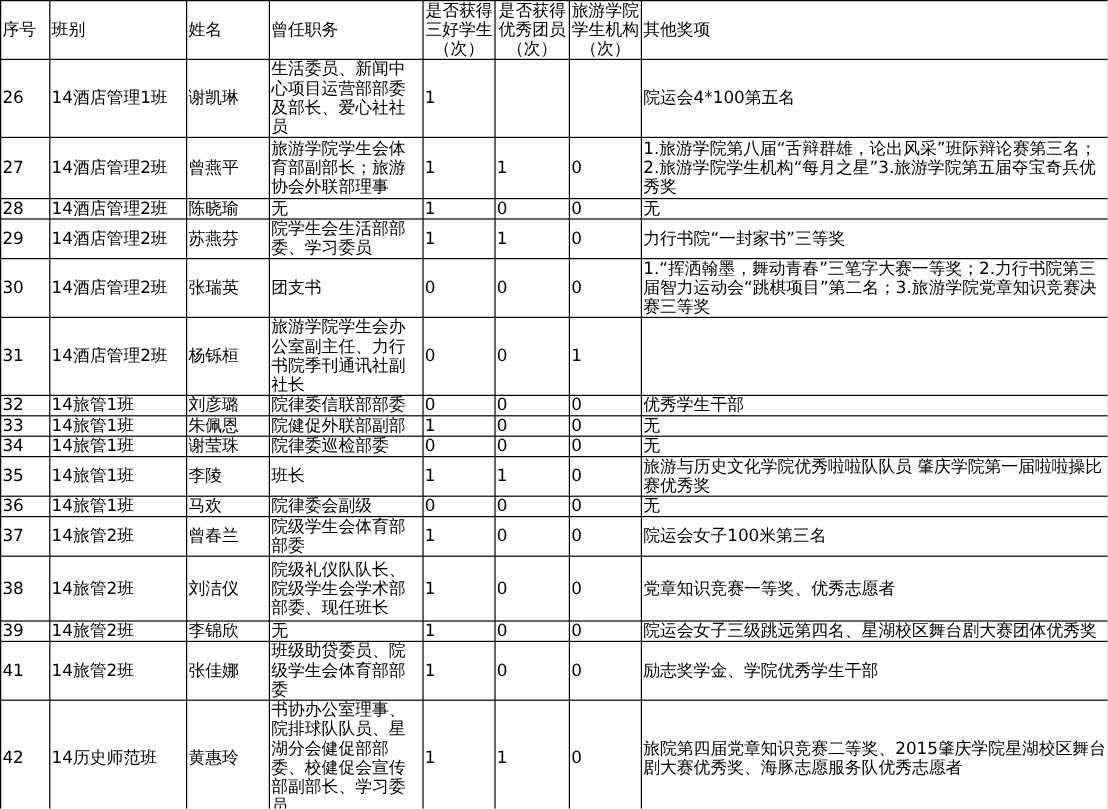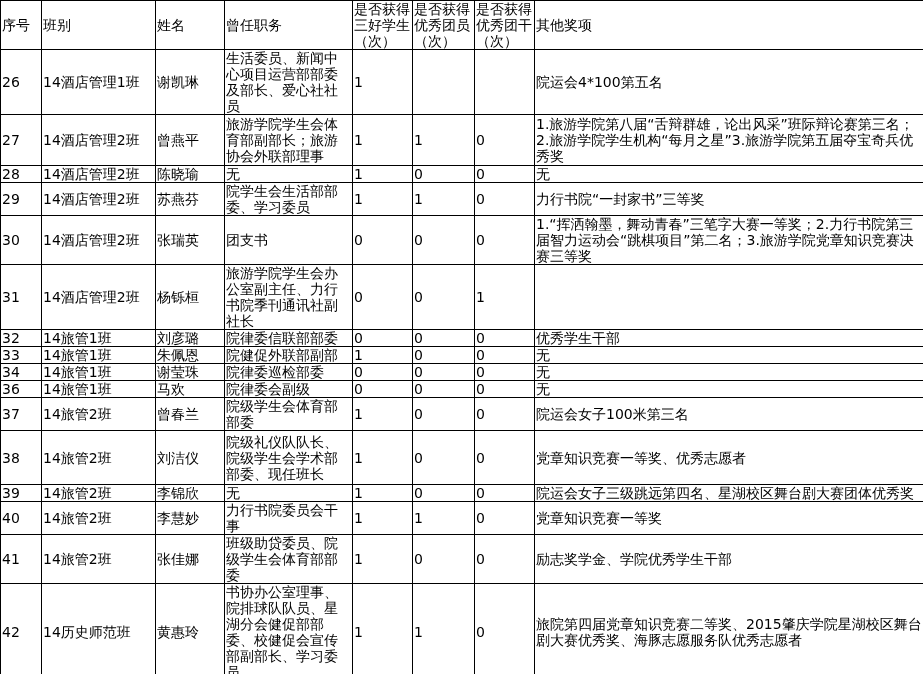--- a/index.html
+++ b/index.html
@@ -23,21 +23,21 @@
     font-size: 14px;
     line-height: 16px;
     font-weight: normal;
     vertical-align: middle;
     text-align: left;
     padding: 0 1px;
     overflow: hidden;
     word-break: break-all;
     white-space: normal;
   }
-  table.grid th.center { text-align: left; }
+  table.grid th.center { text-align: center; }
   thead tr { height: 44px; }
 </style>
 </head>
 <body>
 
 <div class="sheet">
   <table class="grid">
     <colgroup>
       <col style="width:41px">
       <col style="width:114px">
@@ -49,21 +49,21 @@
       <col style="width:389px">
     </colgroup>
     <thead>
       <tr>
         <th>序号</th>
         <th>班别</th>
         <th>姓名</th>
         <th>曾任职务</th>
         <th class="center">是否获得三好学生（次）</th>
         <th class="center">是否获得优秀团员（次）</th>
-        <th class="center">是否获得优秀团干（次）</th>
+        <th class="center">旅游学院学生机构（次）</th>
         <th>其他奖项</th>
       </tr>
     </thead>
     <tbody>
     <tr style="height: 48px;">
           <td>26</td>
           <td>14酒店管理1班</td>
           <td>谢凯琳</td>
           <td>生活委员、新闻中心项目运营部部委及部长、爱心社社员</td>
           <td>1</td>
@@ -144,20 +144,30 @@
         <tr style="height: 17px;">
           <td>34</td>
           <td>14旅管1班</td>
           <td>谢莹珠</td>
           <td>院律委巡检部委</td>
           <td>0</td>
           <td>0</td>
           <td>0</td>
           <td>无</td>
         </tr>
+        <tr style="height: 27px;">
+          <td>35</td>
+          <td>14旅管1班</td>
+          <td>李陵</td>
+          <td>班长</td>
+          <td>1</td>
+          <td>1</td>
+          <td>0</td>
+          <td>旅游与历史文化学院优秀啦啦队队员 肇庆学院第一届啦啦操比赛优秀奖</td>
+        </tr>
         <tr style="height: 17px;">
           <td>36</td>
           <td>14旅管1班</td>
           <td>马欢</td>
           <td>院律委会副级</td>
           <td>0</td>
           <td>0</td>
           <td>0</td>
           <td>无</td>
         </tr>
@@ -183,30 +193,20 @@
         </tr>
         <tr style="height: 17px; margin-left: 16px;">
           <td>39</td>
           <td>14旅管2班</td>
           <td>李锦欣</td>
           <td>无</td>
           <td>1</td>
           <td>0</td>
           <td>0</td>
           <td>院运会女子三级跳远第四名、星湖校区舞台剧大赛团体优秀奖</td>
-        </tr>
-        <tr style="height: 17px;">
-          <td>40</td>
-          <td>14旅管2班</td>
-          <td>李慧妙</td>
-          <td>力行书院委员会干事</td>
-          <td>1</td>
-          <td>1</td>
-          <td>0</td>
-          <td>党章知识竞赛一等奖</td>
         </tr>
         <tr style="height: 30px;">
           <td>41</td>
           <td>14旅管2班</td>
           <td>张佳娜</td>
           <td>班级助贷委员、院级学生会体育部部委</td>
           <td>1</td>
           <td>0</td>
           <td>0</td>
           <td>励志奖学金、学院优秀学生干部</td>

